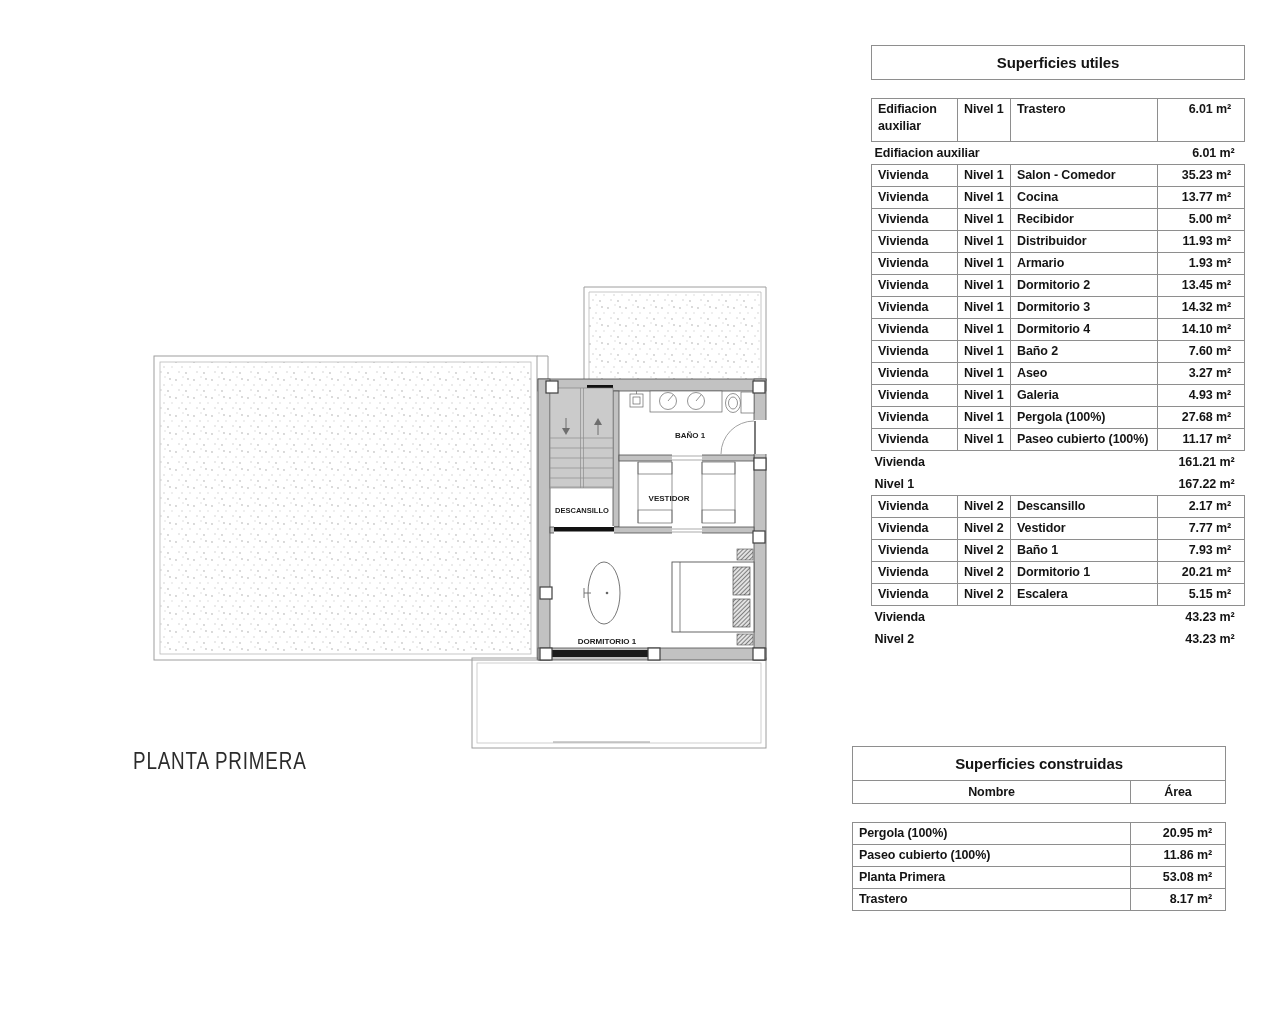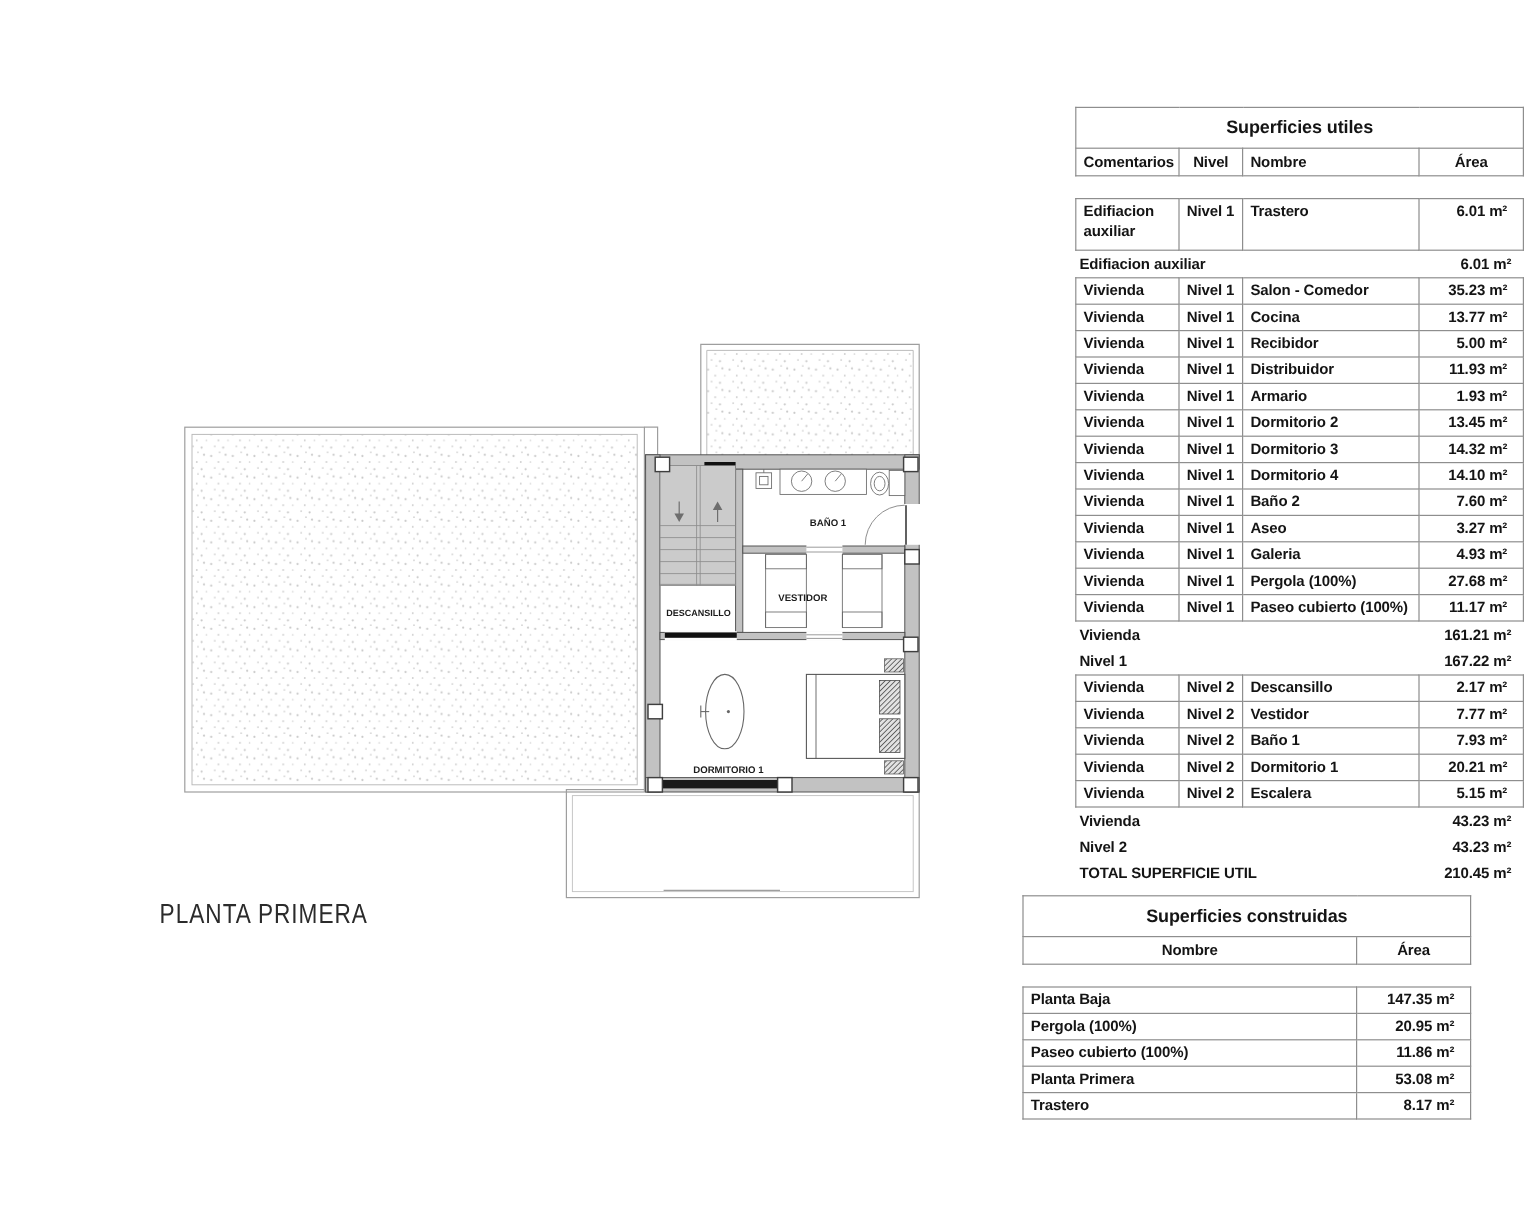--- a/index.html
+++ b/index.html
@@ -178,37 +178,31 @@
 
     <text x="462" y="245" text-anchor="middle" font-size="7.5">DESCANSILLO</text>
     <text x="570" y="170" text-anchor="middle" font-size="8">BAÑO 1</text>
     <text x="549" y="233" text-anchor="middle" font-size="8">VESTIDOR</text>
     <text x="487" y="376" text-anchor="middle" font-size="8">DORMITORIO 1</text>
   </svg>
   </div>
 
   <div class="plan-caption">PLANTA PRIMERA</div>
 
-  <table class="sheet-table" style="left:896px;top:45px;width:373px;margin-top:44px;">
+  <table class="sheet-table" style="left:871px;top:45px;width:373px;">
     <colgroup>
         <col style="width:86px">
         <col style="width:53px">
         <col style="width:147px">
         <col style="width:87px">
       </colgroup>
     <tbody id="su-body">
       <tr>
         <td class="title-cell" colspan="4">Superficies utiles</td>
       </tr>
-      <tr>
-        <td class="hcell h-center">Comentarios</td>
-        <td class="hcell h-center">Nivel</td>
-        <td class="hcell h-left">Nombre</td>
-        <td class="hcell h-center">Área</td>
-      </tr>
       <tr class="gaprow">
           <td colspan="4"></td>
         </tr>
     <tr class="drow tall">
           <td class="c-com">Edifiacion auxiliar</td>
           <td class="c-niv">Nivel 1</td>
           <td class="c-nom">Trastero</td>
           <td class="c-area">6.01 m²</td>
         </tr>
         <tr class="srow">
@@ -331,48 +325,40 @@
           <td class="c-nom">Escalera</td>
           <td class="c-area">5.15 m²</td>
         </tr>
         <tr class="srow">
           <td class="s-label" colspan="3">Vivienda</td>
           <td class="s-area">43.23 m²</td>
         </tr>
         <tr class="srow">
           <td class="s-label" colspan="3">Nivel 2</td>
           <td class="s-area">43.23 m²</td>
-        </tr>
-        <tr class="srow">
-          <td class="s-label" colspan="3">TOTAL SUPERFICIE UTIL</td>
-          <td class="s-area">210.45 m²</td>
         </tr>
       </tbody>
   </table>
 
   <table class="sheet-table" style="left:852px;top:746px;width:373px;">
     <colgroup>
         <col style="width:278px">
         <col style="width:95px">
       </colgroup>
     <tbody id="sc-body">
       <tr>
         <td class="title-cell" colspan="2">Superficies construidas</td>
       </tr>
       <tr>
         <td class="hcell h-center">Nombre</td>
         <td class="hcell h-center">Área</td>
       </tr>
       <tr class="gaprow">
           <td colspan="2"></td>
         </tr>
-    <tr class="drow">
-          <td class="c-nom">Planta Baja</td>
-          <td class="c-area">147.35 m²</td>
-        </tr>
         <tr class="drow">
           <td class="c-nom">Pergola (100%)</td>
           <td class="c-area">20.95 m²</td>
         </tr>
         <tr class="drow">
           <td class="c-nom">Paseo cubierto (100%)</td>
           <td class="c-area">11.86 m²</td>
         </tr>
         <tr class="drow">
           <td class="c-nom">Planta Primera</td>

